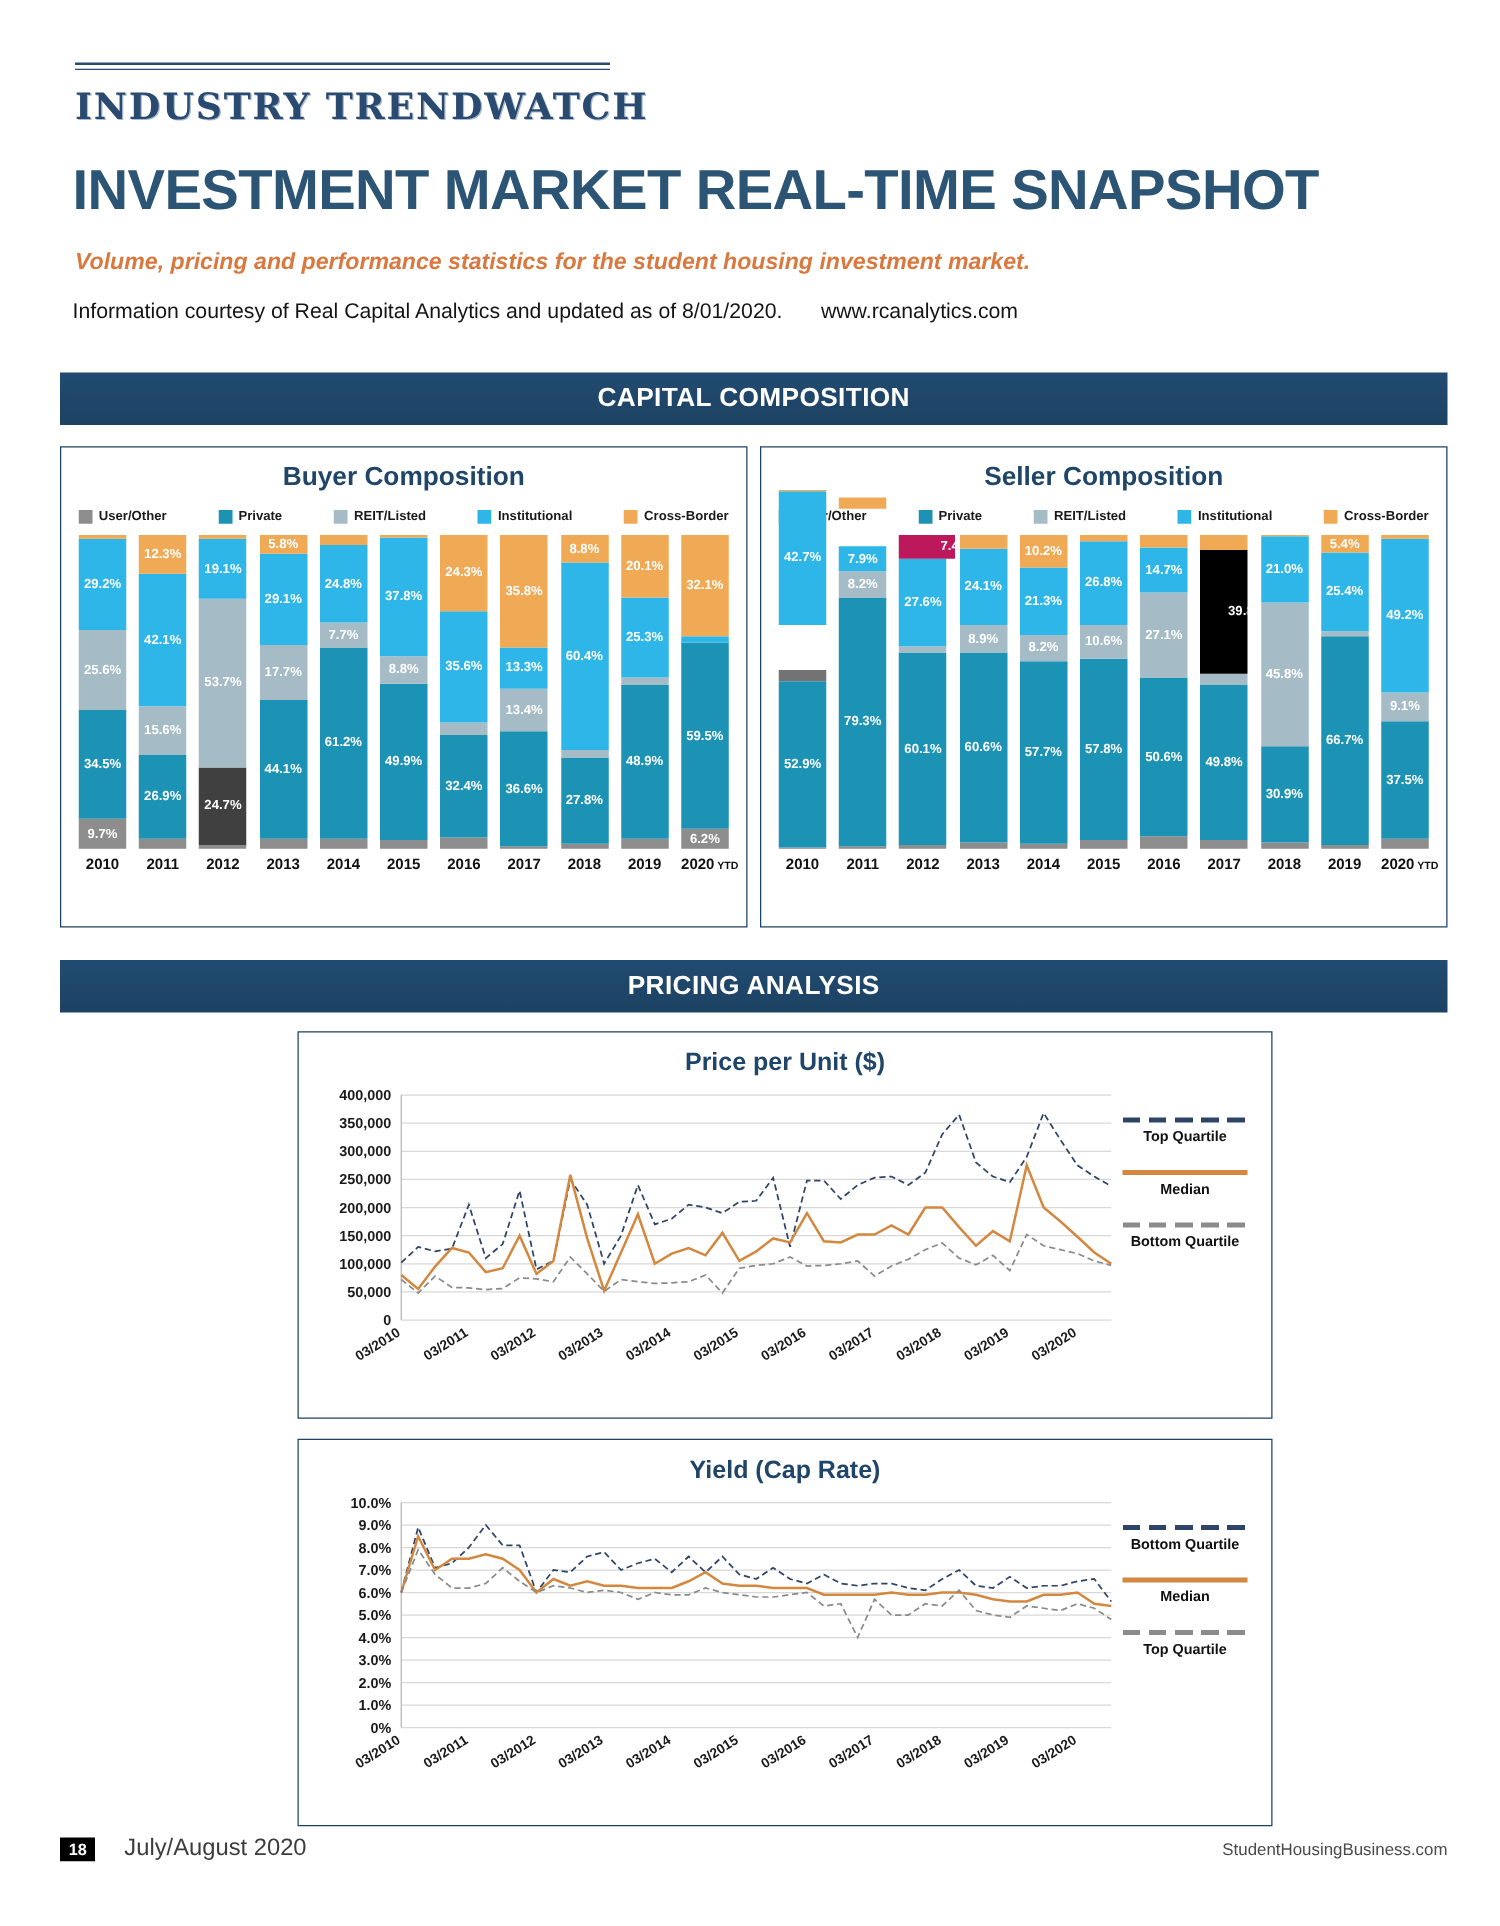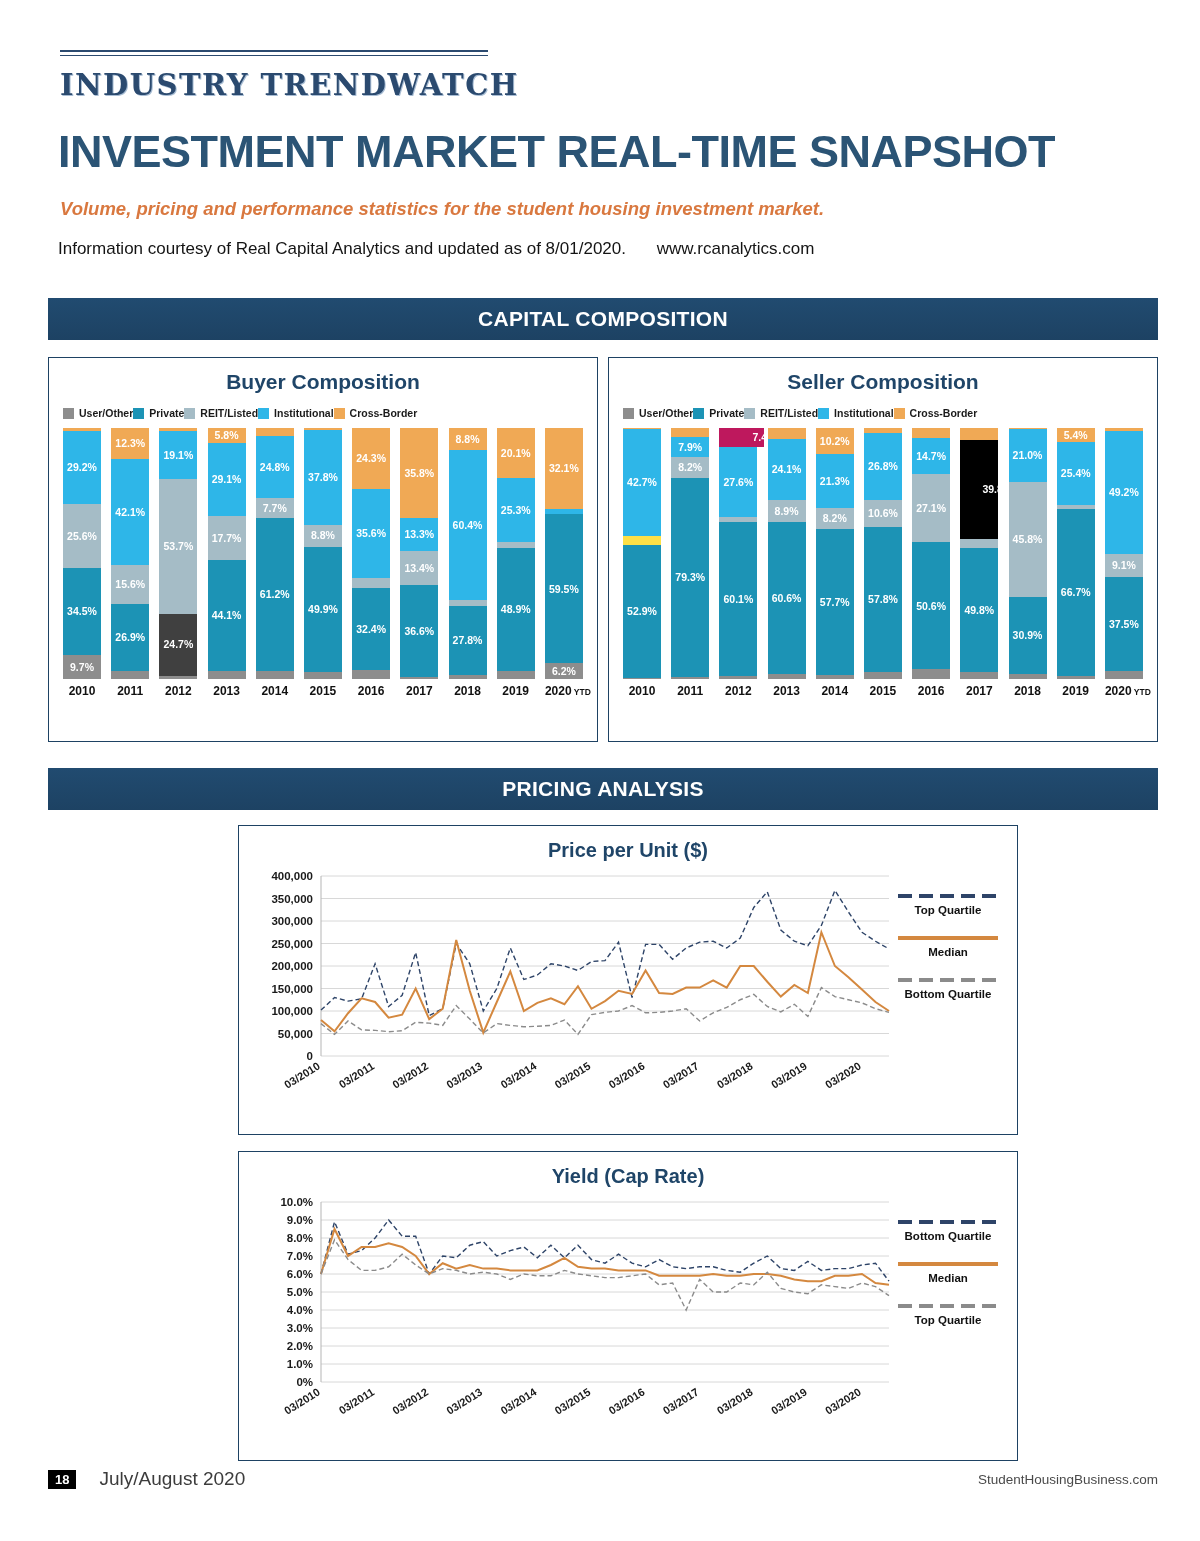--- a/index.html
+++ b/index.html
@@ -55,21 +55,21 @@
     position:absolute;top:357px;height:385px;
     border:1px solid #1e4263;background:#fff;box-sizing:border-box;
   }
   #panel-buyer{left:48px;width:550px;}
   #panel-seller{left:608px;width:550px;}
   .comp-title{
     text-align:center;font-size:21px;font-weight:bold;color:#1f4568;
     margin-top:12px;
   }
   .comp-legend{
-    display:flex;justify-content:flex-start;
+    display:flex;justify-content:space-between;
     padding:0 14px;margin-top:13px;
   }
   .lg{display:flex;align-items:center;font-size:10.5px;font-weight:bold;color:#1a1a1a;white-space:nowrap;}
   .lg .sw{width:11px;height:11px;margin-right:5px;display:inline-block;}
 
   .bars{
     position:relative;height:270px;margin-top:9px;
     display:flex;justify-content:space-between;
     padding:0 14px;box-sizing:border-box;
   }
@@ -302,32 +302,32 @@
         <div class="lg">
           <span class="sw" style="background: rgb(240, 169, 85);"></span>
           <span>Cross-Border</span>
         </div>
       </div>
     <div class="bars">
         <div class="barcol">
           <div class="bar">
             <div class="seg hide-label" style="flex: 0 0 0.6%; background: rgb(141, 141, 141);">0.6%</div>
             <div class="seg" style="flex: 0 0 52.9%; background: rgb(28, 147, 181);">52.9%</div>
-            <div class="seg hide-label" style="flex: 0 0 3.4%; background: #fde047;">3.4%</div>
+            <div class="seg hide-label" style="flex: 0 0 3.4%; background: #737373; margin-top: 36px;">3.4%</div>
             <div class="seg" style="flex: 0 0 42.7%; background: rgb(46, 182, 232);">42.7%</div>
             <div class="seg hide-label" style="flex: 0 0 0.4%; background: rgb(240, 169, 85);">0.4%</div>
           </div>
           <div class="xlab">2010</div>
         </div>
         <div class="barcol">
           <div class="bar">
             <div class="seg hide-label" style="flex: 0 0 0.9%; background: rgb(141, 141, 141);">0.9%</div>
             <div class="seg" style="flex: 0 0 79.3%; background: rgb(28, 147, 181);">79.3%</div>
             <div class="seg" style="flex: 0 0 8.2%; background: rgb(165, 188, 198);">8.2%</div>
-            <div class="seg" style="flex: 0 0 7.9%; background: rgb(46, 182, 232);">7.9%</div>
+            <div class="seg" style="flex: 0 0 7.9%; background: rgb(46, 182, 232); margin-top: 30px;">7.9%</div>
             <div class="seg hide-label" style="flex: 0 0 3.7%; background: rgb(240, 169, 85);">3.7%</div>
           </div>
           <div class="xlab">2011</div>
         </div>
         <div class="barcol">
           <div class="bar">
             <div class="seg hide-label" style="flex: 0 0 1.32114%; background: rgb(141, 141, 141);">1.3%</div>
             <div class="seg" style="flex: 0 0 61.0772%; background: rgb(28, 147, 181);">60.1%</div>
             <div class="seg hide-label" style="flex: 0 0 2.03252%; background: rgb(165, 188, 198);">2.0%</div>
             <div class="seg" style="flex: 0 0 28.0488%; background: rgb(46, 182, 232);">27.6%</div>

